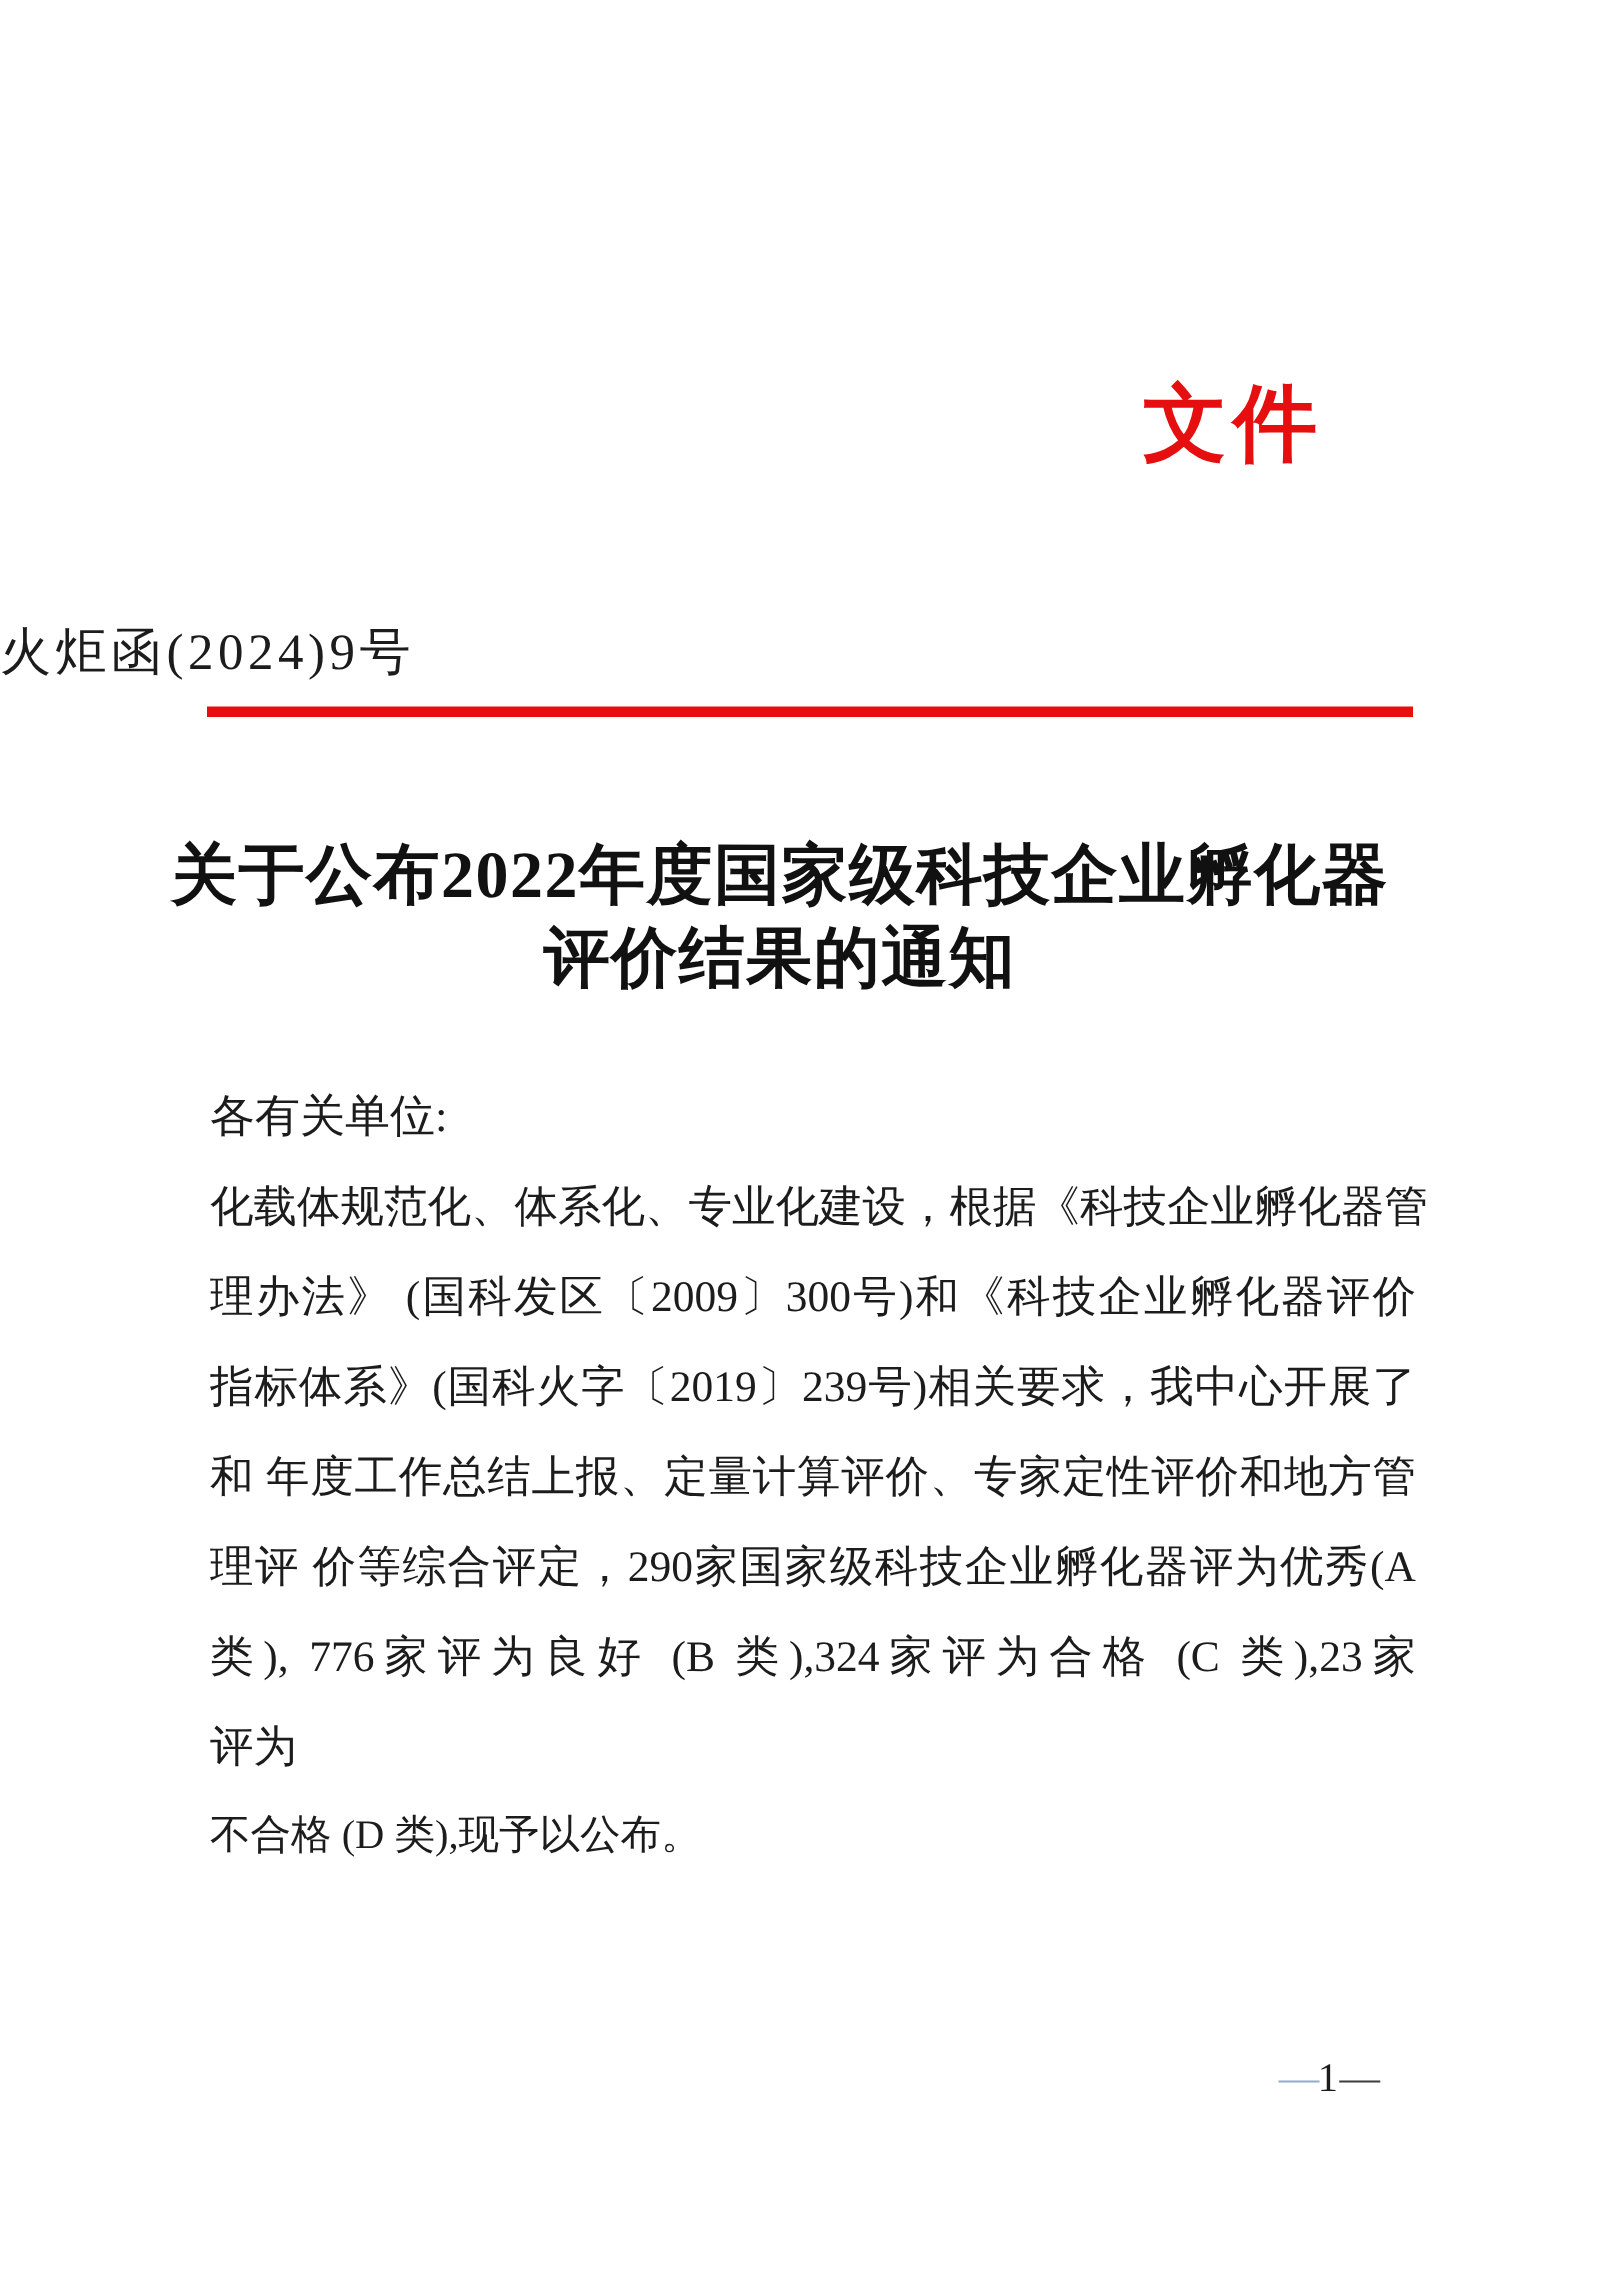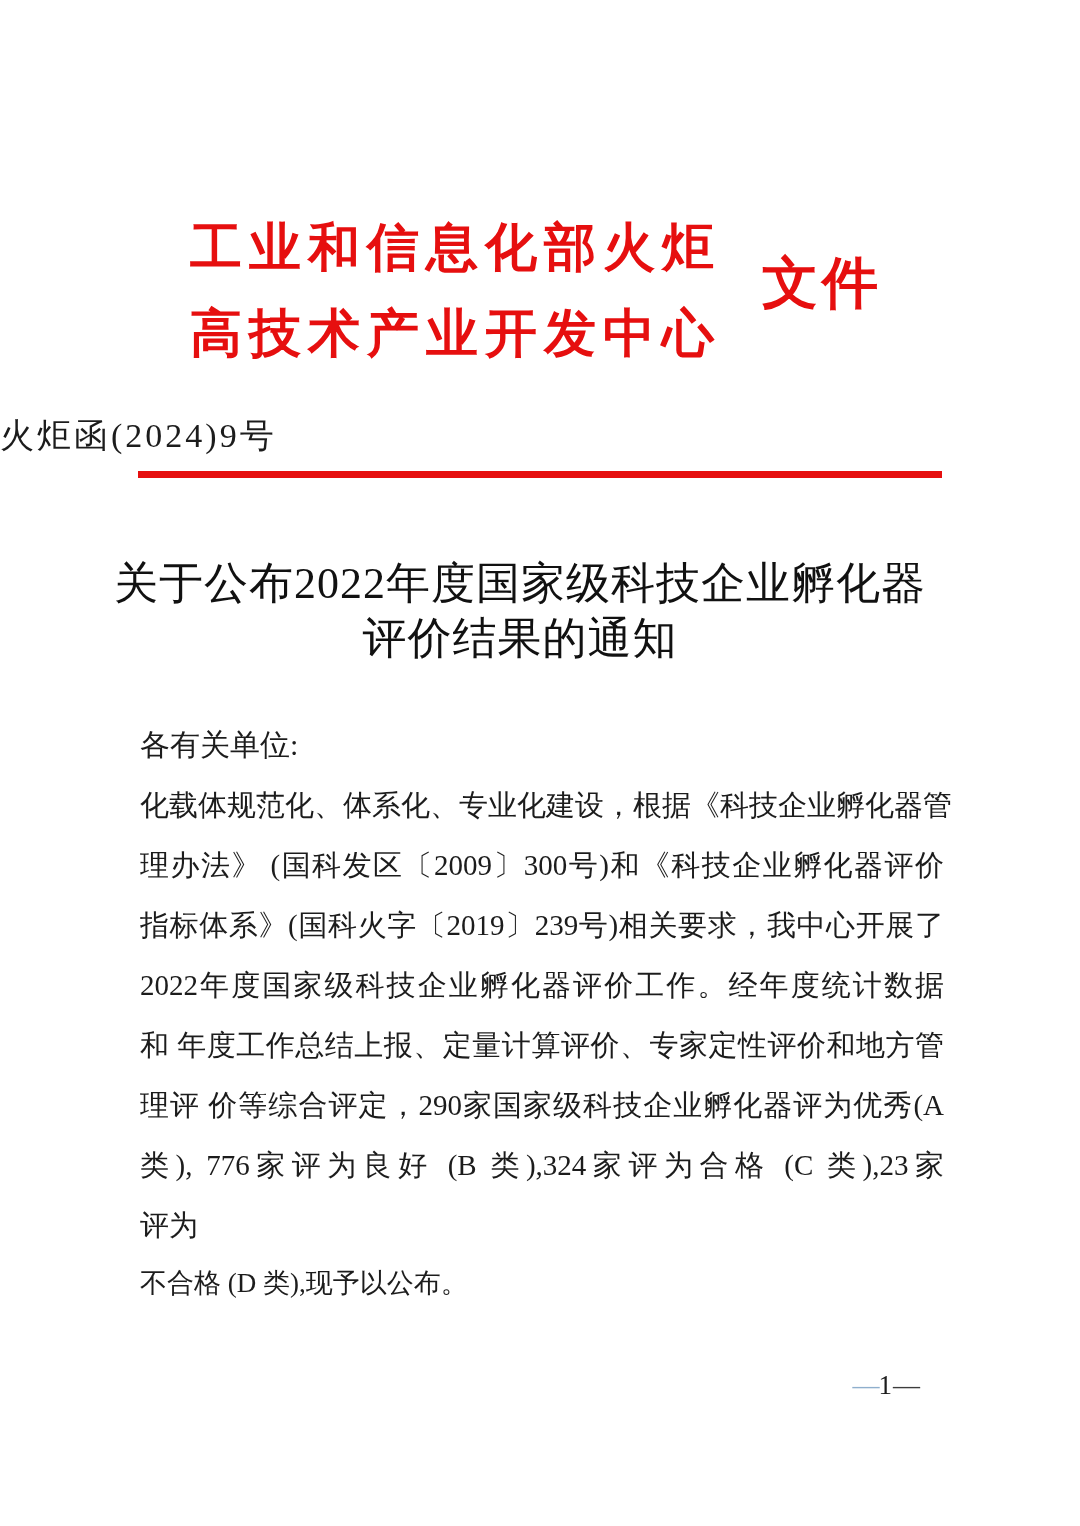--- a/index.html
+++ b/index.html
@@ -75,21 +75,21 @@
     background: #e60f0f;
   }
 
   
   .doc-title {
     position: absolute;
     left: 0;
     top: 556px;
     width: 1040px;
     text-align: center;
-    font-weight: normal;
+    font-weight: bold;
     color: #111111;
   }
   .doc-title .title-line {
     font-size: 44px;
     line-height: 55px;
     letter-spacing: 1px;
     white-space: nowrap;
   }
 
   
@@ -137,42 +137,37 @@
   .dash-left  { color: #8fafcd; letter-spacing: -2px; }
   .page-num   { color: #1c1c1c; padding: 0 1px; }
   .dash-right { color: #3d3d3d; letter-spacing: -2px; }
 </style>
 </head>
 <body>
 
 <div class="page">
 
   <div class="letterhead">
-    <div class="agency-block">
-      <div class="agency-line">工业和信息化部火炬</div>
-      <div class="agency-line">高技术产业开发中心</div>
-    </div>
     <div class="doc-type">文件</div>
   </div>
 
   <div class="doc-number">火炬函(2024)9号</div>
 
   <div class="red-divider"></div>
 
   <div class="doc-title">
     <div class="title-line">关于公布2022年度国家级科技企业孵化器</div>
     <div class="title-line">评价结果的通知</div>
   </div>
 
   <div class="body-block">
     <div class="salutation">各有关单位:</div>
     <div class="body-line">化载体规范化、体系化、专业化建设，根据《科技企业孵化器管</div>
     <div class="body-line">理办法》 (国科发区〔2009〕300号)和《科技企业孵化器评价</div>
     <div class="body-line">指标体系》(国科火字〔2019〕239号)相关要求，我中心开展了</div>
-    <div class="body-line">2022年度国家级科技企业孵化器评价工作。经年度统计数据</div>
     <div class="body-line">和 年度工作总结上报、定量计算评价、专家定性评价和地方管</div>
     <div class="body-line">理评 价等综合评定，290家国家级科技企业孵化器评为优秀(A</div>
     <div class="body-line">类), 776家评为良好 (B 类),324家评为合格 (C 类),23家</div>
     <div class="body-line no-justify">评为</div>
     <div class="closing-line">不合格 (D 类),现予以公布。</div>
   </div>
 
   <div class="page-footer">
     <span class="dash-left">—</span><span class="page-num">1</span><span class="dash-right">—</span>
   </div>

